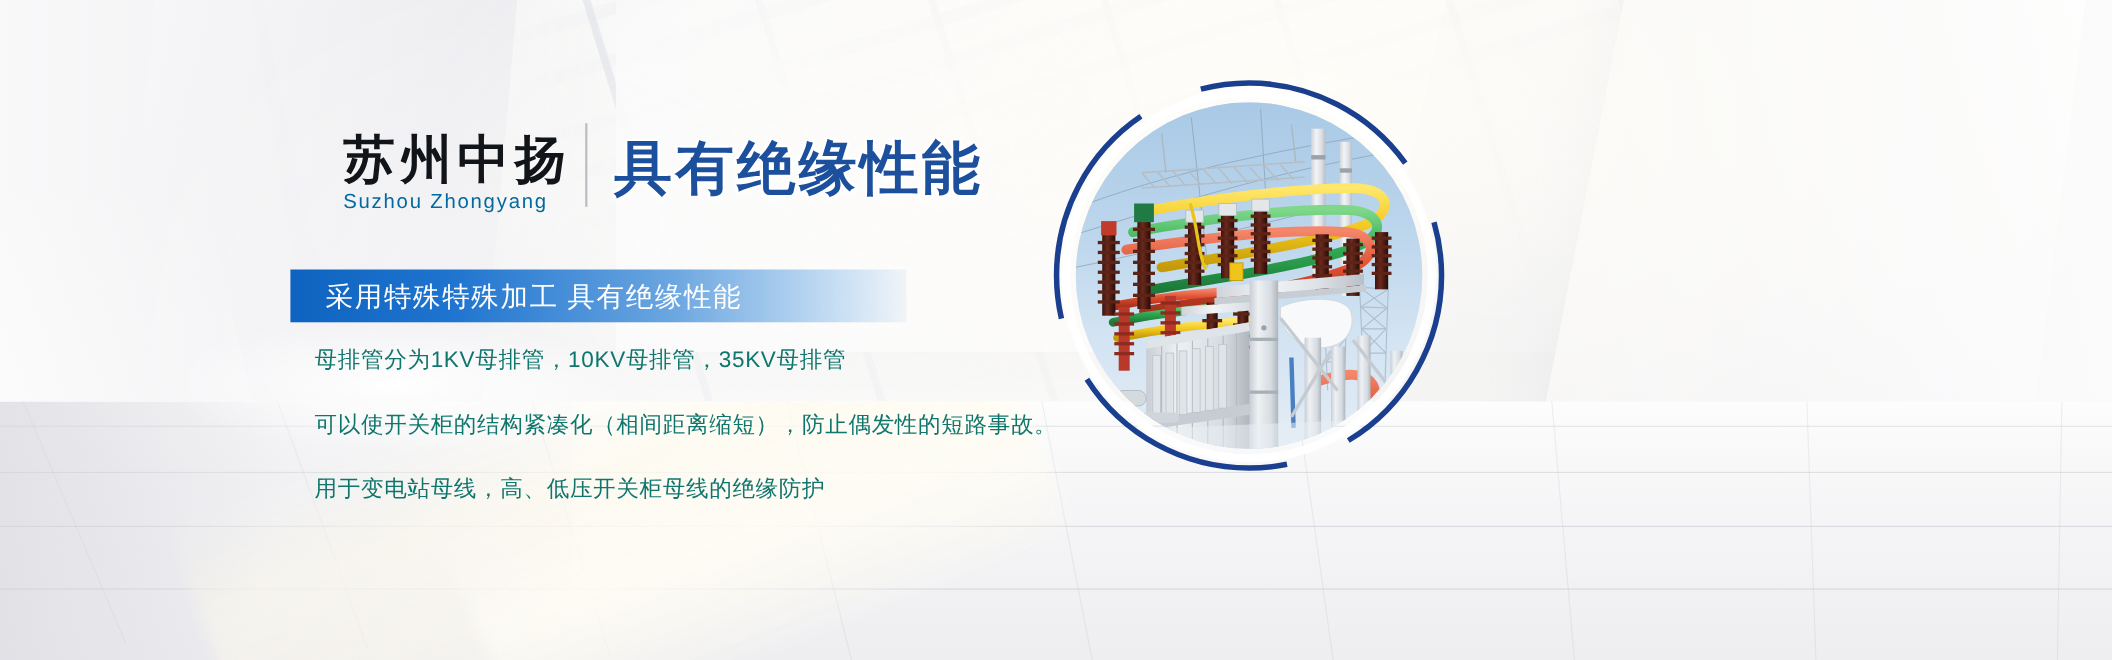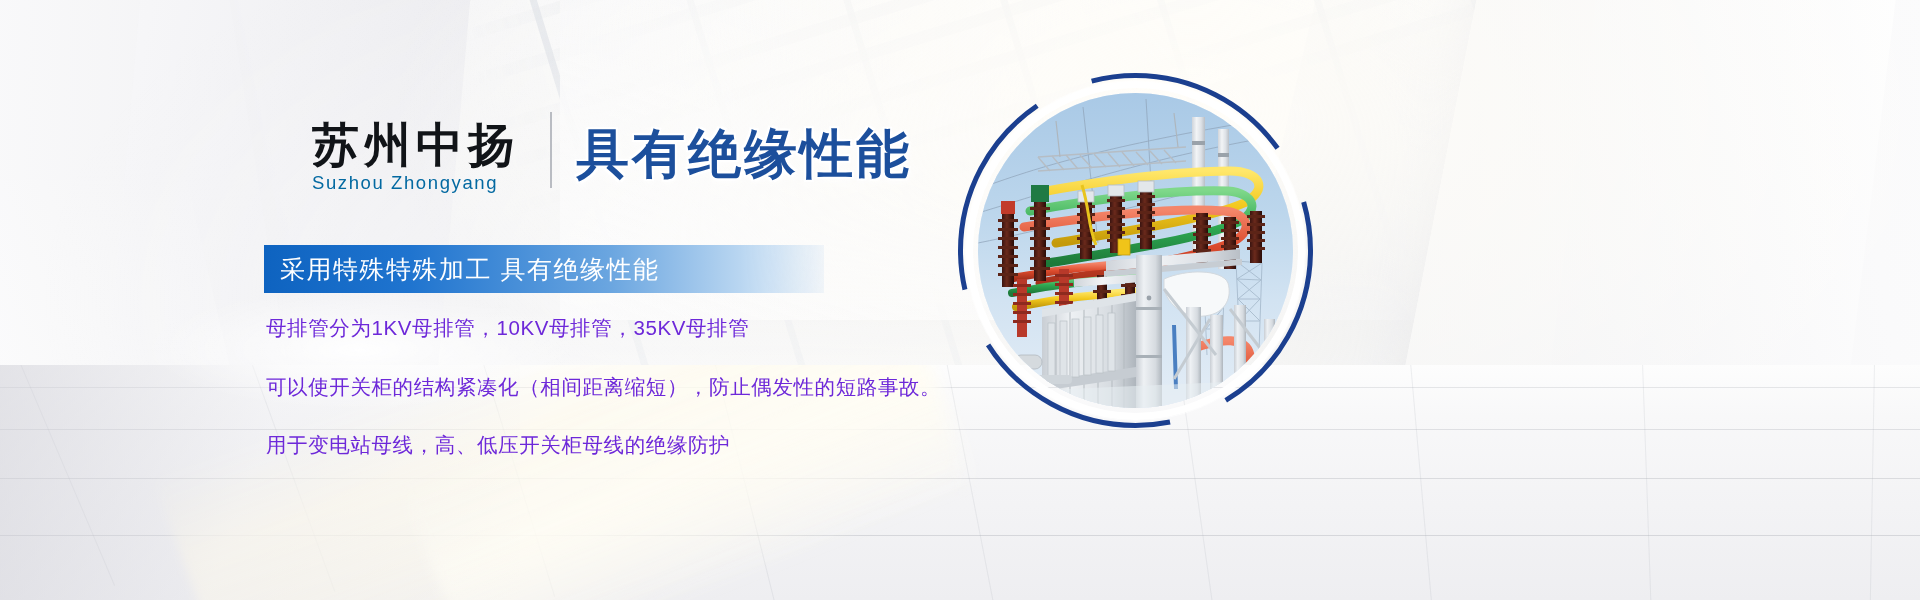--- a/index.html
+++ b/index.html
@@ -131,21 +131,21 @@
   }
 
   
   .content{position:absolute;left:0;top:0;width:1920px;height:600px;}
 
   
   .logo-row{
     position:absolute;left:312px;top:112px;
     display:flex;align-items:flex-end;
   }
-  .logo-block{position:relative;padding-right:30px;}
+  .logo-block{position:relative;padding-right:12px;}
   .logo-cn{
     font-size:47px;font-weight:700;color:#111418;letter-spacing:5px;
     line-height:1.05;white-space:nowrap;
     font-family:"Liberation Sans","DejaVu Sans",sans-serif;
   }
   .logo-py{
     margin-top:3px;
     font-size:18.5px;font-weight:400;color:#0369a1;letter-spacing:1.6px;
     white-space:nowrap;
     font-family:"Liberation Sans","DejaVu Sans",sans-serif;
@@ -166,32 +166,33 @@
     font-family:"Liberation Sans","DejaVu Sans",sans-serif;
   }
 
   
   .slogan-bar{
     position:absolute;left:264px;top:245px;width:560px;height:48px;
     background:linear-gradient(90deg,#0e63c0 0%,#1f74cf 26%,#6ba6e0 62%,#b9d6f1 85%,rgba(205,223,241,.25) 100%);
     display:flex;align-items:center;
   }
   .slogan-text{
-    margin-left:16px;
+    margin-left:32px;
     font-size:25px;font-weight:400;color:#ffffff;letter-spacing:1.5px;
     white-space:nowrap;
-    font-family:Liberation Sans, sans-serif;
+    font-family:Liberation Serif, serif;
   }
 
   
   .body-lines{position:absolute;left:266px;top:318px;}
   .body-line{
-    font-size:20.5px;color:#6d28d9;letter-spacing:.6px;line-height:1;
+    font-size:20.5px;color:#0f766e;letter-spacing:.6px;line-height:1;
     margin-bottom:38px;white-space:nowrap;
     font-family:"Liberation Sans","DejaVu Sans",sans-serif;
+    margin-left:20px;
   }
 
   
   .photo-wrap{
     position:absolute;left:957px;top:72px;width:357px;height:357px;
   }
   
   .ring-arc{position:absolute;inset:0;}
   .ring-white{
     position:absolute;left:9px;top:9px;width:339px;height:339px;

